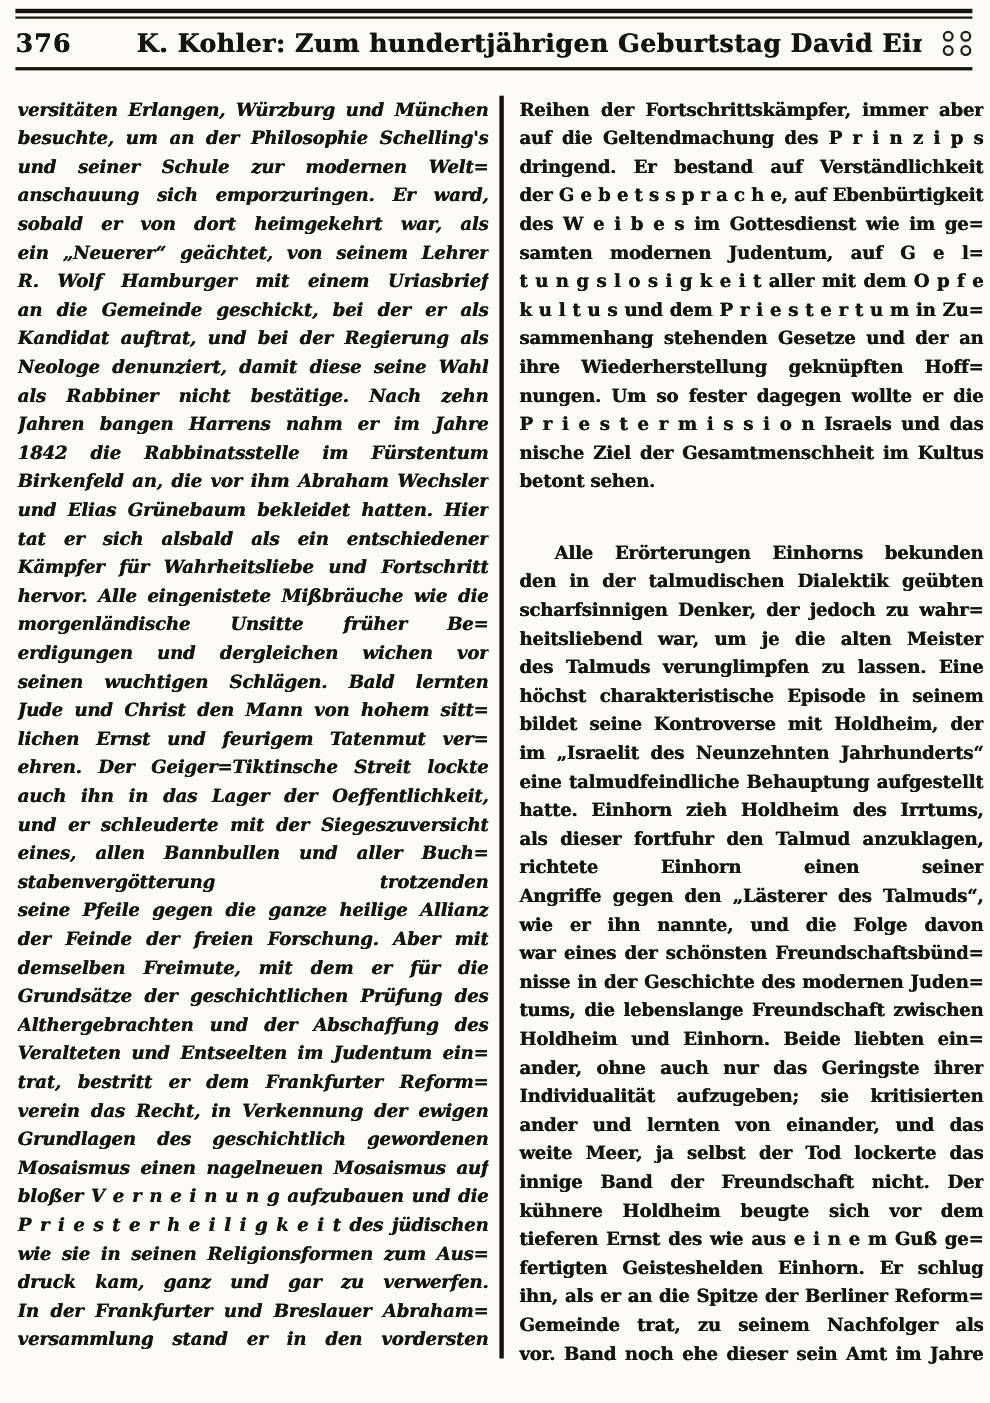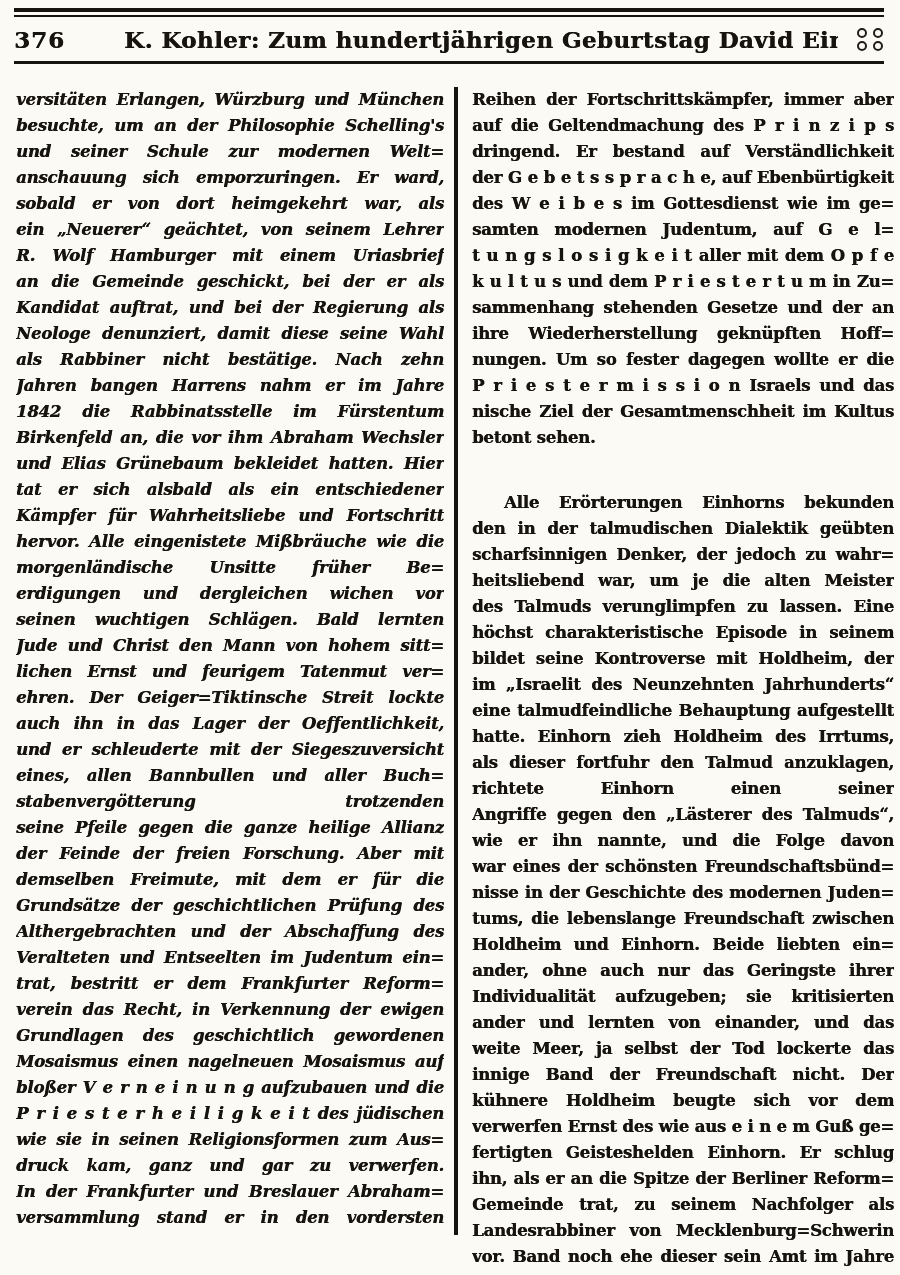--- a/index.html
+++ b/index.html
@@ -171,20 +171,19 @@
       <div class="tline">war eines der schönsten Freundschaftsbünd=</div>
       <div class="tline">nisse in der Geschichte des modernen Juden=</div>
       <div class="tline">tums, die lebenslange Freundschaft zwischen</div>
       <div class="tline">Holdheim und Einhorn. Beide liebten ein=</div>
       <div class="tline">ander, ohne auch nur das Geringste ihrer</div>
       <div class="tline">Individualität aufzugeben; sie kritisierten ein=</div>
       <div class="tline">ander und lernten von einander, und das</div>
       <div class="tline">weite Meer, ja selbst der Tod lockerte das</div>
       <div class="tline">innige Band der Freundschaft nicht. Der</div>
       <div class="tline">kühnere Holdheim beugte sich vor dem</div>
-      <div class="tline">verwerfen Ernst des wie aus e i n e m Guß ge=</div>
+      <div class="tline">tieferen Ernst des wie aus e i n e m Guß ge=</div>
       <div class="tline">fertigten Geisteshelden Einhorn. Er schlug</div>
       <div class="tline">ihn, als er an die Spitze der Berliner Reform=</div>
       <div class="tline">Gemeinde trat, zu seinem Nachfolger als</div>
-      <div class="tline">Landesrabbiner von Mecklenburg=Schwerin</div>
       <div class="tline">vor. Band noch ehe dieser sein Amt im Jahre</div>
     </div>
 </div>
 
 </body></html>

